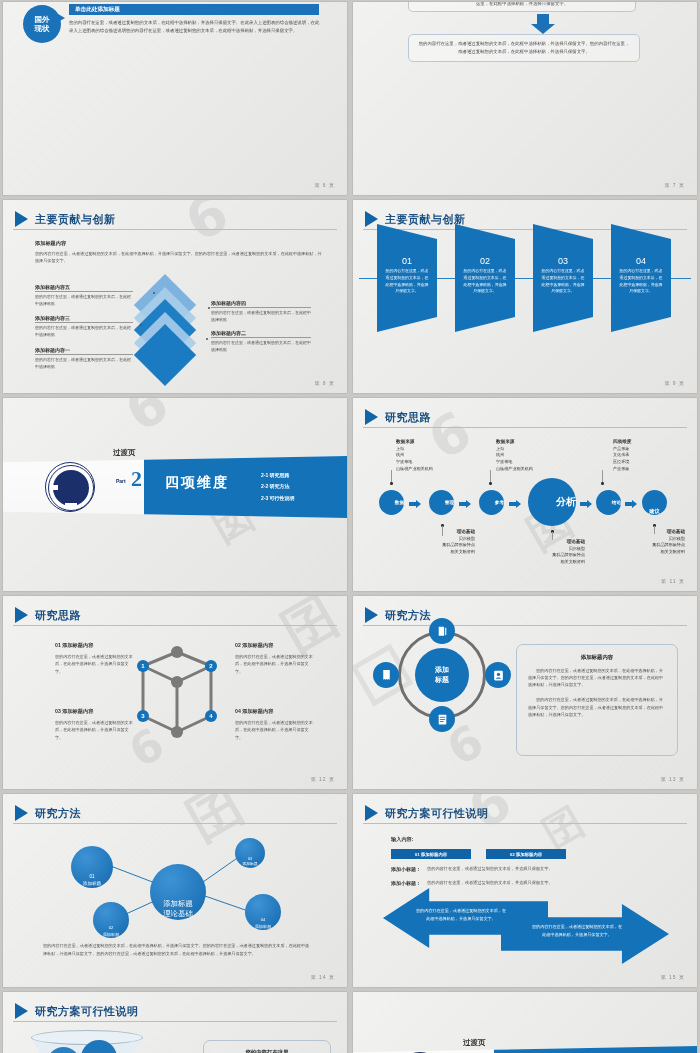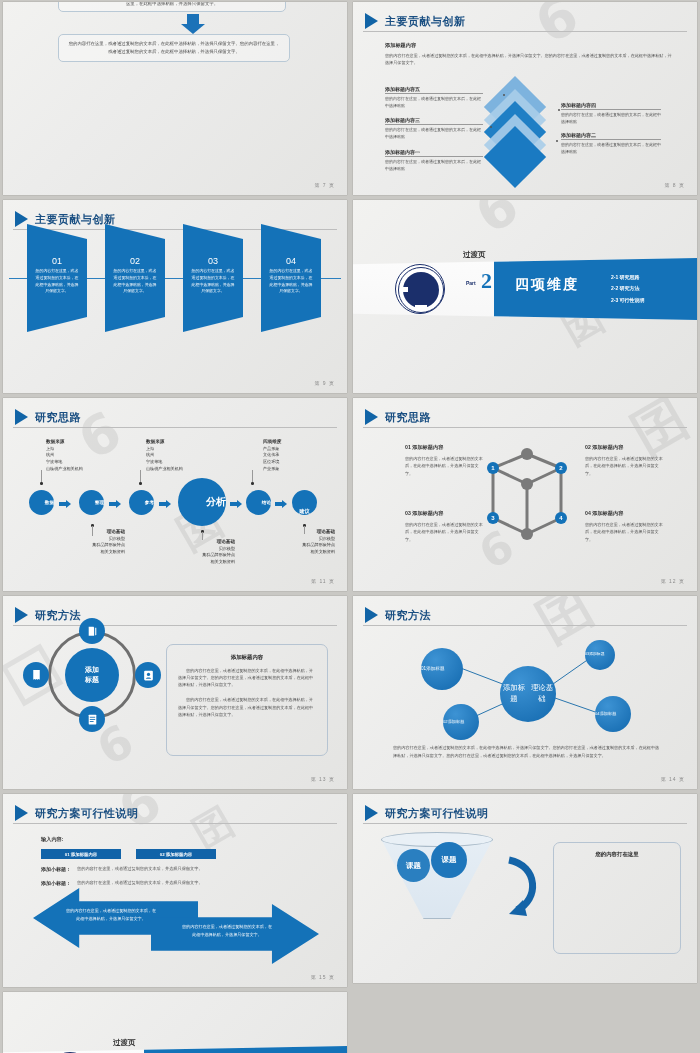--- a/index.html
+++ b/index.html
@@ -104,21 +104,21 @@
   .ic{position:absolute;width:26px;height:26px;border-radius:50%;background:#1472B8;
      display:flex;align-items:center;justify-content:center;z-index:3;}
   .ic svg{width:13px;height:13px;fill:#fff;}
   .ring13{position:absolute;left:45px;top:35px;width:88px;height:88px;border-radius:50%;border:3px solid #6f6f6f;}
   .ctr13{position:absolute;left:62px;top:52px;width:54px;height:54px;border-radius:50%;background:#1472B8;
      color:#fff;font-size:7px;font-weight:bold;display:flex;flex-direction:column;align-items:center;justify-content:center;line-height:1.4;z-index:4;}
   .pnl13{position:absolute;left:163px;top:48px;width:162px;height:112px;border:1px solid #b6c4d2;border-radius:7px;padding:9px 11px;}
 
   
   .mb{position:absolute;border-radius:50%;background:radial-gradient(circle at 35% 28%,#3d93d4,#1268ad);
-     color:#fff;display:flex;align-items:center;justify-content:flex-start;text-align:center;z-index:3;}
+     color:#fff;display:flex;flex-direction:column;align-items:center;justify-content:flex-end;text-align:center;z-index:3;}
 
   
   .chip{position:absolute;height:10px;background:#1163A8;color:#fff;font-size:4.4px;font-weight:bold;
      display:flex;align-items:center;justify-content:center;}
   .larrow{position:absolute;left:30px;top:94px;width:165px;height:60px;background:#1472B8;
      clip-path:polygon(0 50%,28% 0,28% 22%,100% 22%,100% 78%,28% 78%,28% 100%);}
   .rarrow{position:absolute;left:148px;top:110px;width:168px;height:60px;background:#1472B8;
      clip-path:polygon(0 22%,72% 22%,72% 0,100% 50%,72% 100%,72% 78%,0 78%);}
 
   
@@ -131,20 +131,31 @@
      display:flex;align-items:center;justify-content:center;}
   .curvearr{position:absolute;left:148px;top:58px;width:44px;height:68px;}
   .pnl16{position:absolute;left:200px;top:48px;width:128px;height:112px;border:1px solid #b6c4d2;border-radius:7px;padding:8px 9px;}
   .dnarr{position:absolute;left:70px;top:150px;width:0;height:0;}
 </style>
 </head>
 <body>
 
 <div class="grid">
 
+  <div class="cell">
+    <div class="slide">
+      <div class="s6bubble">
+        <span>国外</span>
+        <span>现状</span>
+      </div>
+      <div class="s6bar">单击此处添加标题</div>
+      <div class="s6txt tiny2">您的内容打在这里，或者通过复制您的文本后，在此框中选择粘贴，并选择只保留文字。在此录入上述图表的综合描述说明，在此录入上述图表的综合描述说明您的内容打在这里，或者通过复制您的文本后，在此框中选择粘贴，并选择只保留文字。</div>
+      <div class="pg">第 6 页</div>
+    </div>
+  </div>
 
   <div class="cell">
     <div class="slide">
       <div class="rbox s7a">
         <div class="tiny2" style="text-align:center;padding:0 14px;">您的内容打在这里，或者通过复制您的文本后，在此框中选择粘贴，并选择只保留文字。您的内容打在这里，在此框中选择粘贴，并选择只保留文字。</div>
       </div>
       <div class="s7arrow">
         <div class="stem"></div>
           <div class="head"></div>
       </div>

